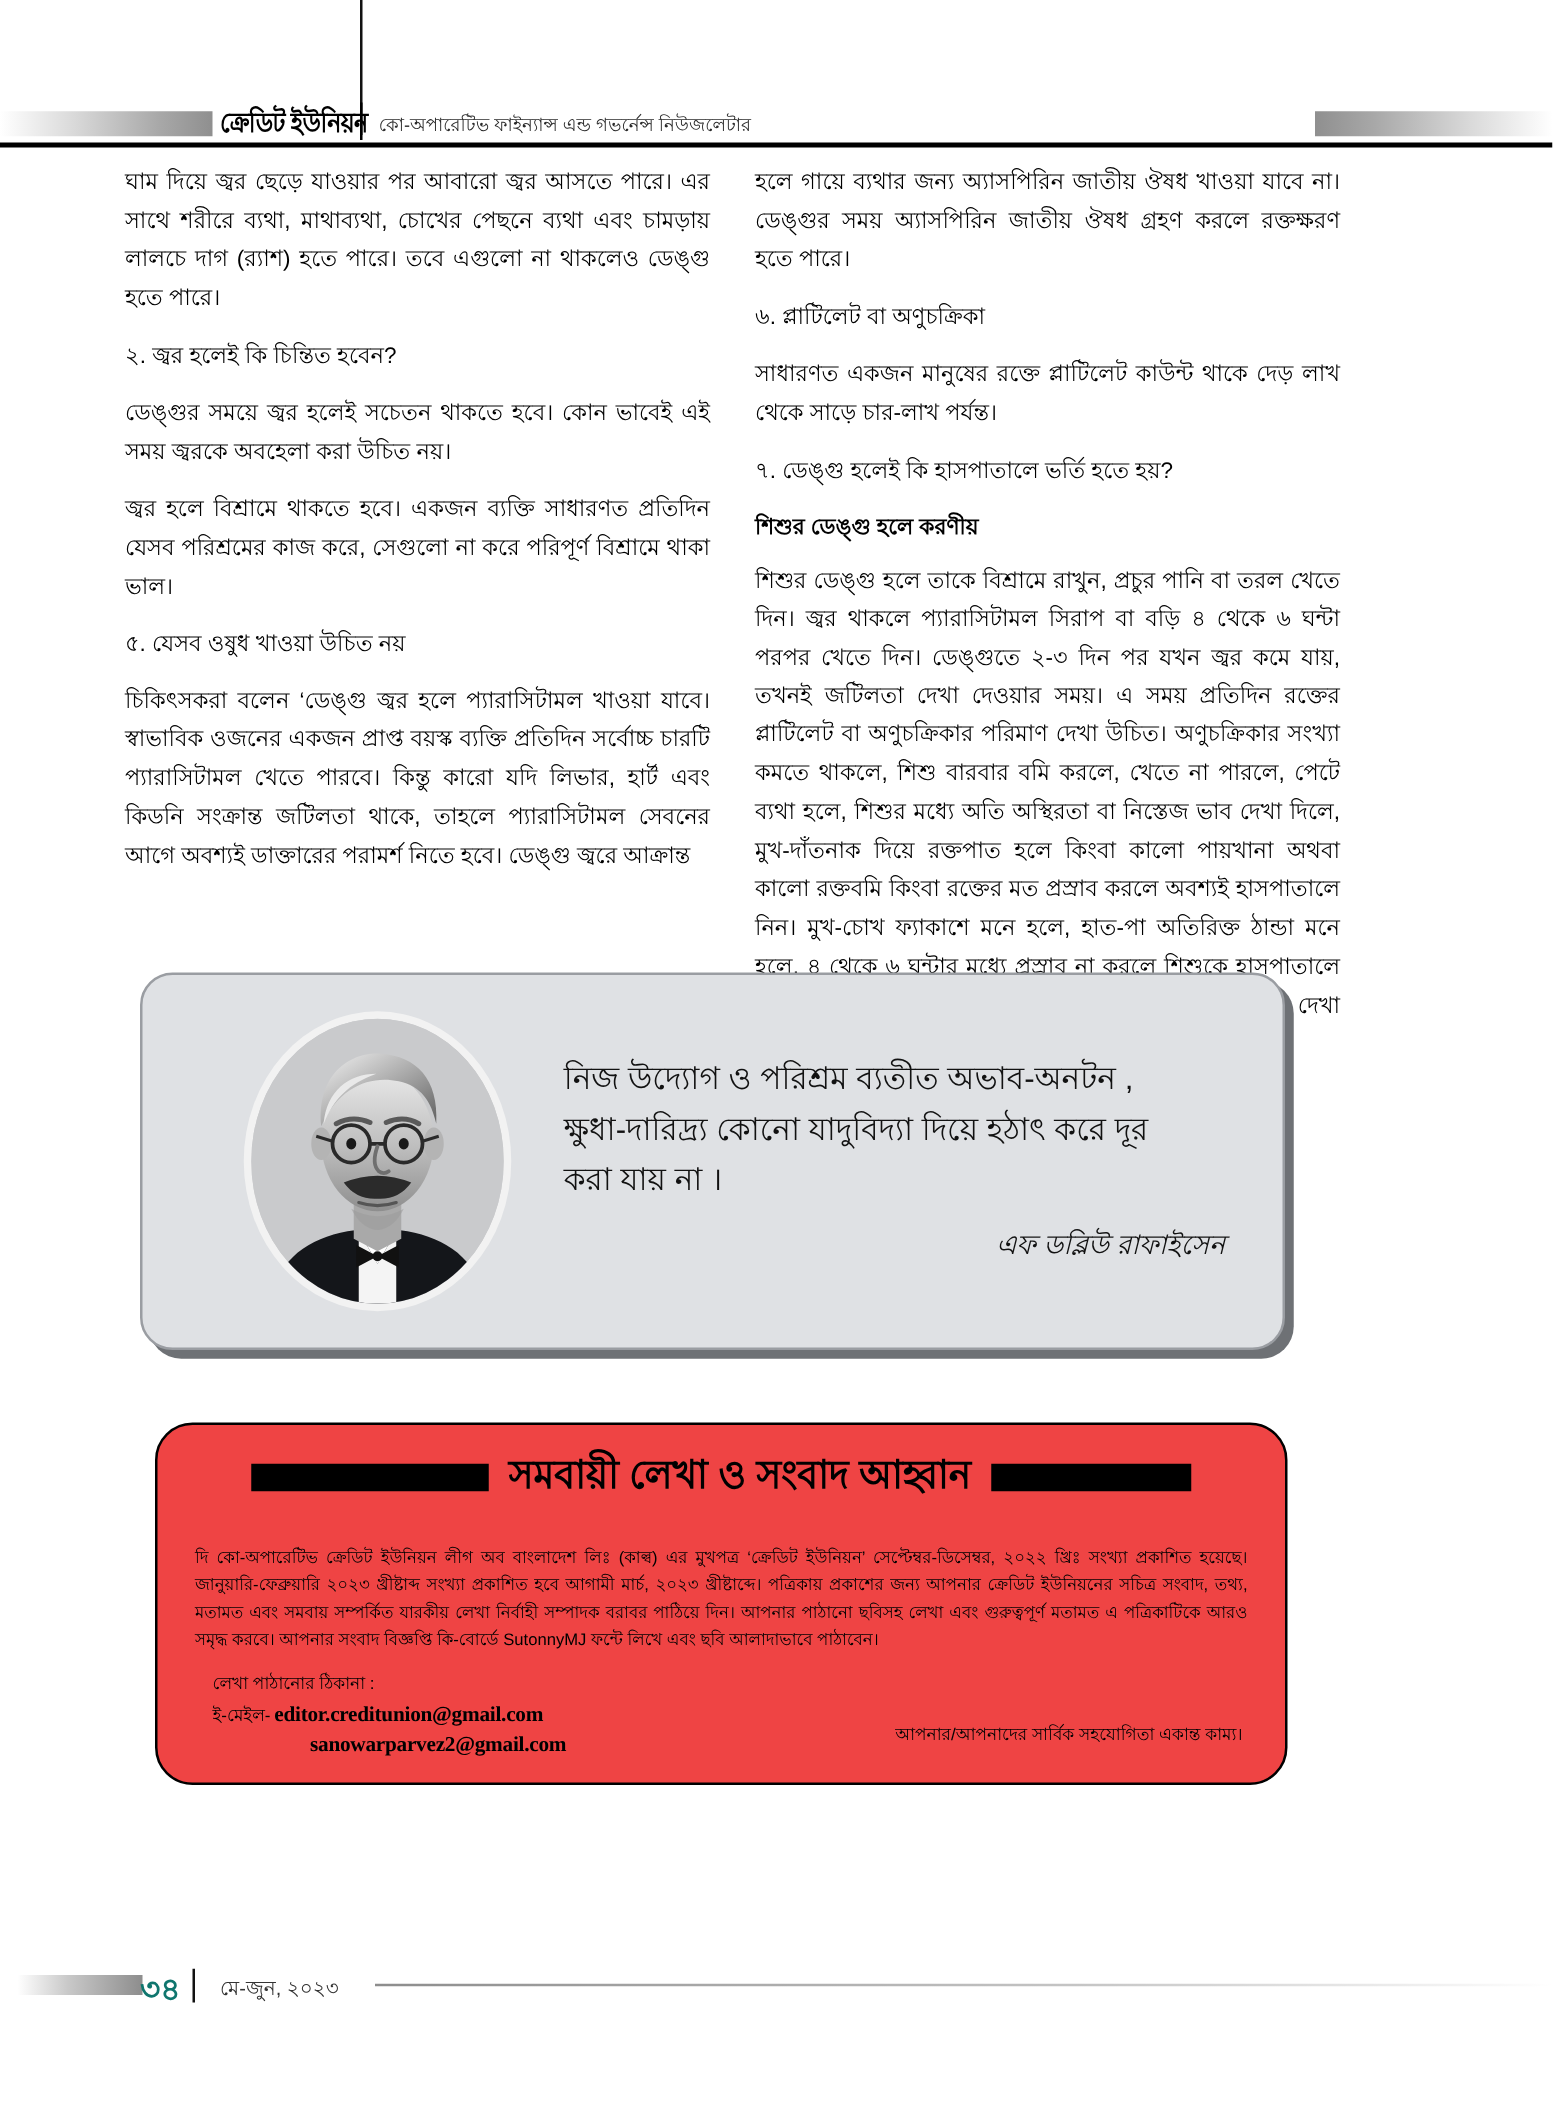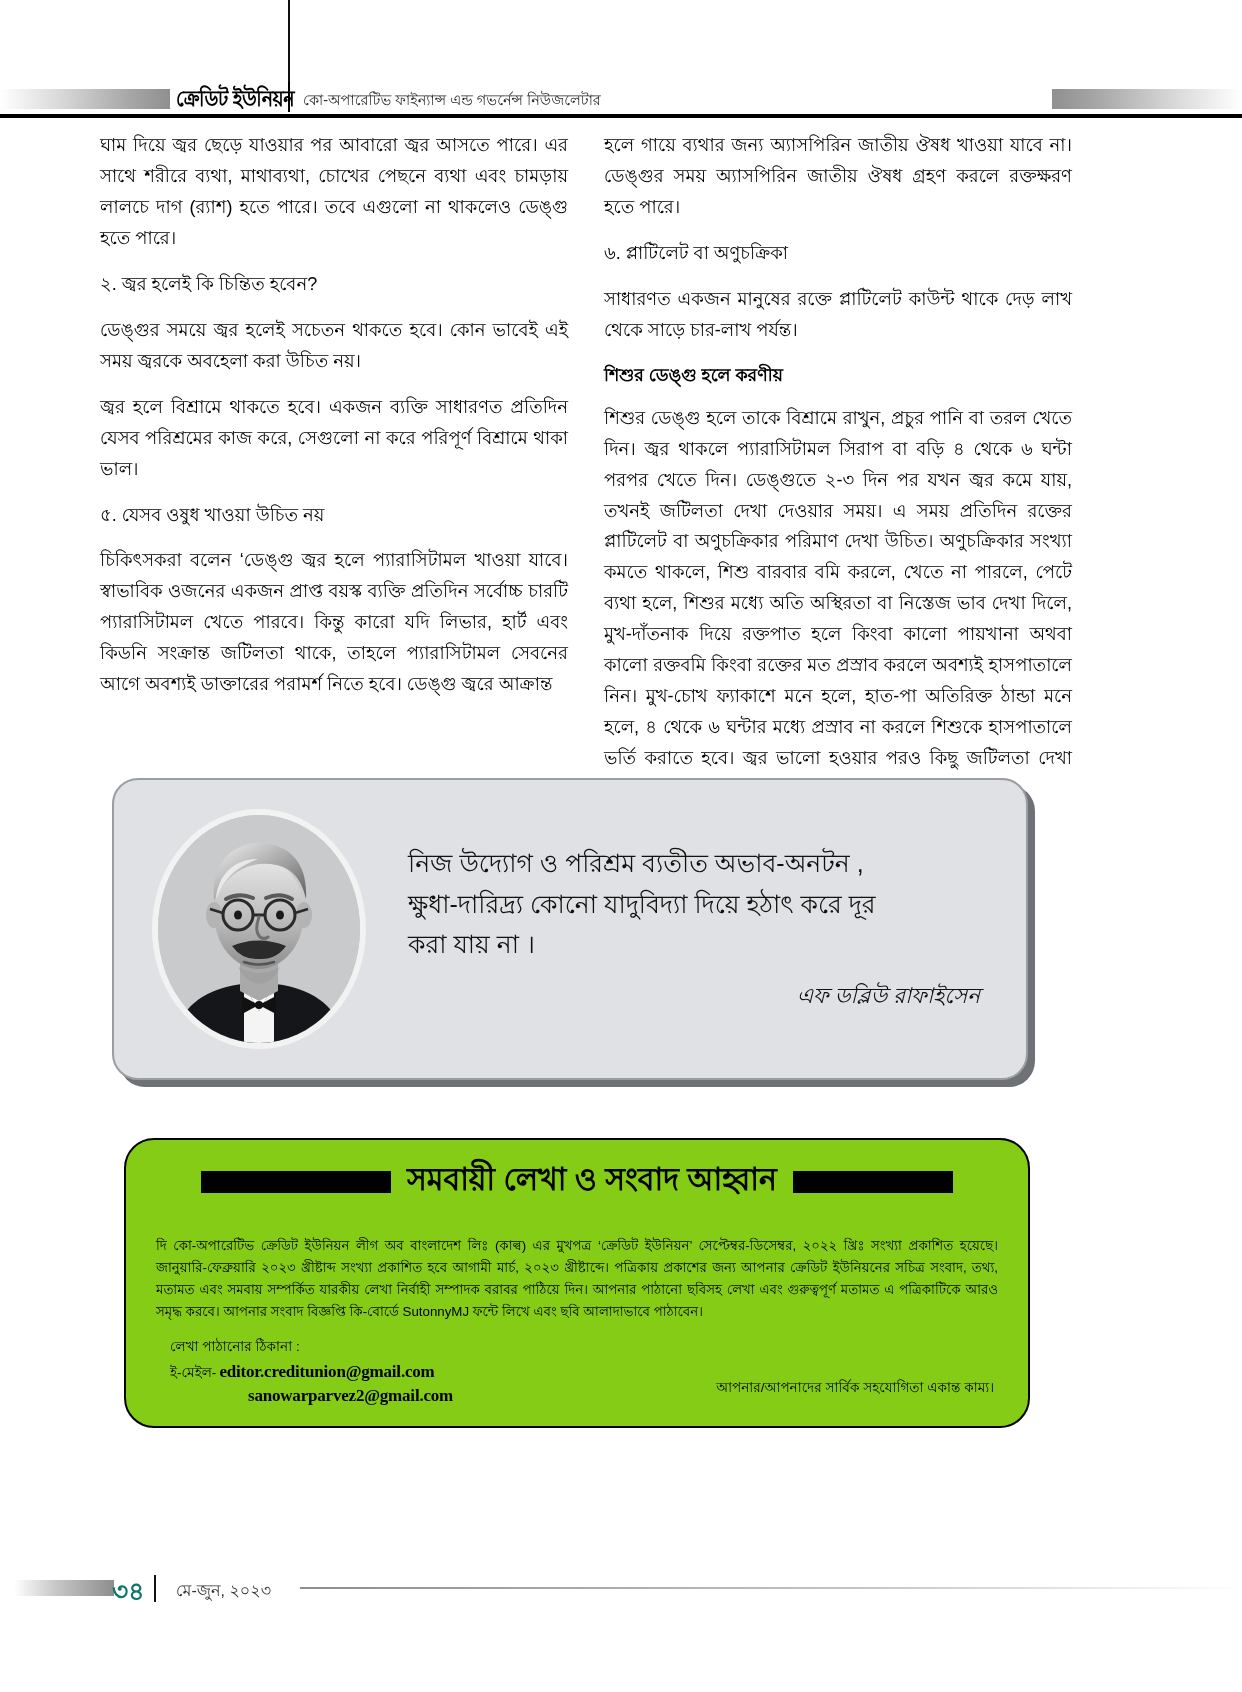--- a/index.html
+++ b/index.html
@@ -131,20 +131,21 @@
     border-radius: 26px;
     box-shadow: 7px 7px 0 0 #6e7175;
   }
   .quote-inner {
     position: absolute;
     inset: 0;
     display: flex;
     align-items: center;
     padding: 0 34px 0 38px;
     box-sizing: border-box;
+    margin-left: 43px;
   }
   .portrait-wrap {
     width: 220px;
     height: 240px;
     flex: 0 0 220px;
     position: relative;
   }
   .portrait {
     position: absolute;
     left: 0; top: 0;
@@ -176,21 +177,21 @@
     padding-right: 6px;
   }
 
   
   .notice-box {
     position: absolute;
     left: 124px;
     top: 1138px;
     width: 906px;
     height: 290px;
-    background: #84cc16;
+    background: #ef4444;
     border: 2px solid #000;
     border-radius: 30px;
     box-sizing: border-box;
     padding: 14px 30px 12px 30px;
   }
   .notice-title-row {
     display: flex;
     align-items: center;
     justify-content: center;
     gap: 16px;
@@ -317,20 +318,21 @@
       <p class="head">২. জ্বর হলেই কি চিন্তিত হবেন?</p>
       <p>ডেঙ্গুর সময়ে জ্বর হলেই সচেতন থাকতে হবে। কোন ভাবেই এই সময় জ্বরকে অবহেলা করা উচিত নয়।</p>
       <p>জ্বর হলে বিশ্রামে থাকতে হবে। একজন ব্যক্তি সাধারণত প্রতিদিন যেসব পরিশ্রমের কাজ করে, সেগুলো না করে পরিপূর্ণ বিশ্রামে থাকা ভাল।</p>
       <p class="head">৫. যেসব ওষুধ খাওয়া উচিত নয়</p>
       <p>চিকিৎসকরা বলেন ‘ডেঙ্গু জ্বর হলে প্যারাসিটামল খাওয়া যাবে। স্বাভাবিক ওজনের একজন প্রাপ্ত বয়স্ক ব্যক্তি প্রতিদিন সর্বোচ্চ চারটি প্যারাসিটামল খেতে পারবে। কিন্তু কারো যদি লিভার, হার্ট এবং কিডনি সংক্রান্ত জটিলতা থাকে, তাহলে প্যারাসিটামল সেবনের আগে অবশ্যই ডাক্তারের পরামর্শ নিতে হবে। ডেঙ্গু জ্বরে আক্রান্ত</p>
     </div>
     <div class="col">
       <p>হলে গায়ে ব্যথার জন্য অ্যাসপিরিন জাতীয় ঔষধ খাওয়া যাবে না। ডেঙ্গুর সময় অ্যাসপিরিন জাতীয় ঔষধ গ্রহণ করলে রক্তক্ষরণ হতে পারে।</p>
       <p class="head">৬. প্লাটিলেট বা অণুচক্রিকা</p>
       <p>সাধারণত একজন মানুষের রক্তে প্লাটিলেট কাউন্ট থাকে দেড় লাখ থেকে সাড়ে চার-লাখ পর্যন্ত।</p>
+      <p class="head">৭. ডেঙ্গু হলেই কি হাসপাতালে ভর্তি হতে হয়?</p>
       <p class="bold-head">শিশুর ডেঙ্গু হলে করণীয়</p>
       <p>শিশুর ডেঙ্গু হলে তাকে বিশ্রামে রাখুন, প্রচুর পানি বা তরল খেতে দিন। জ্বর থাকলে প্যারাসিটামল সিরাপ বা বড়ি ৪ থেকে ৬ ঘন্টা পরপর খেতে দিন। ডেঙ্গুতে ২-৩ দিন পর যখন জ্বর কমে যায়, তখনই জটিলতা দেখা দেওয়ার সময়। এ সময় প্রতিদিন রক্তের প্লাটিলেট বা অণুচক্রিকার পরিমাণ দেখা উচিত। অণুচক্রিকার সংখ্যা কমতে থাকলে, শিশু বারবার বমি করলে, খেতে না পারলে, পেটে ব্যথা হলে, শিশুর মধ্যে অতি অস্থিরতা বা নিস্তেজ ভাব দেখা দিলে, মুখ-দাঁতনাক দিয়ে রক্তপাত হলে কিংবা কালো পায়খানা অথবা কালো রক্তবমি কিংবা রক্তের মত প্রস্রাব করলে অবশ্যই হাসপাতালে নিন। মুখ-চোখ ফ্যাকাশে মনে হলে, হাত-পা অতিরিক্ত ঠান্ডা মনে হলে, ৪ থেকে ৬ ঘন্টার মধ্যে প্রস্রাব না করলে শিশুকে হাসপাতালে ভর্তি করাতে হবে। জ্বর ভালো হওয়ার পরও কিছু জটিলতা দেখা দিতে পারে, তাই সতর্ক থাকতে হবে।</p>
     </div>
   </div>
 
   <div class="quote-box">
     <div class="quote-inner">
       <div class="portrait-wrap">
         <div class="portrait">
           <svg width="202" height="228" viewBox="0 0 202 228">

